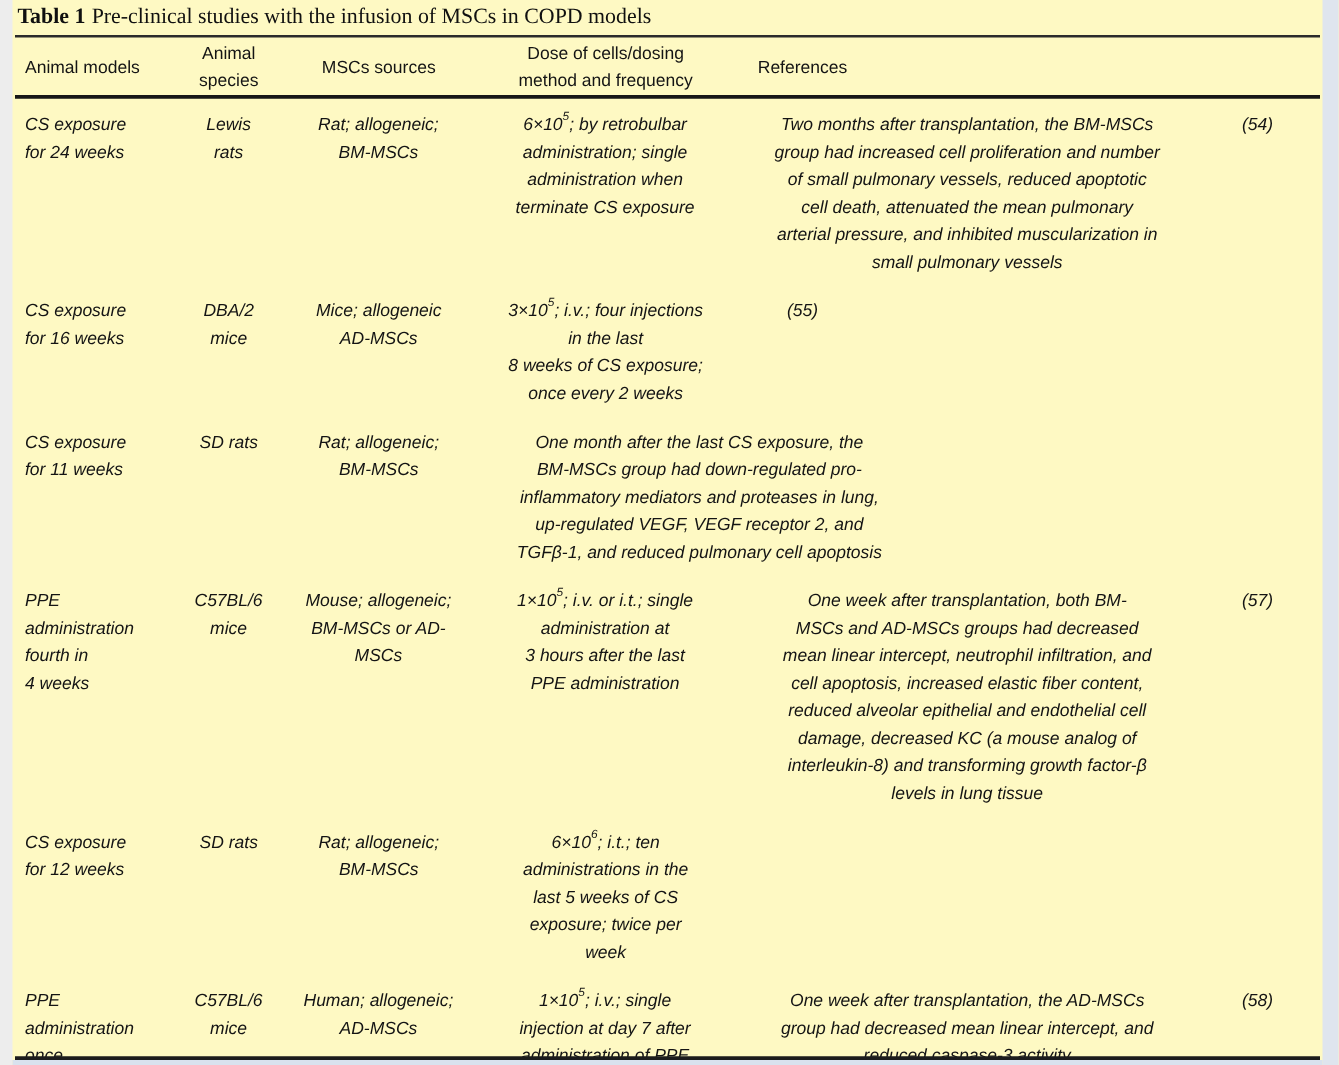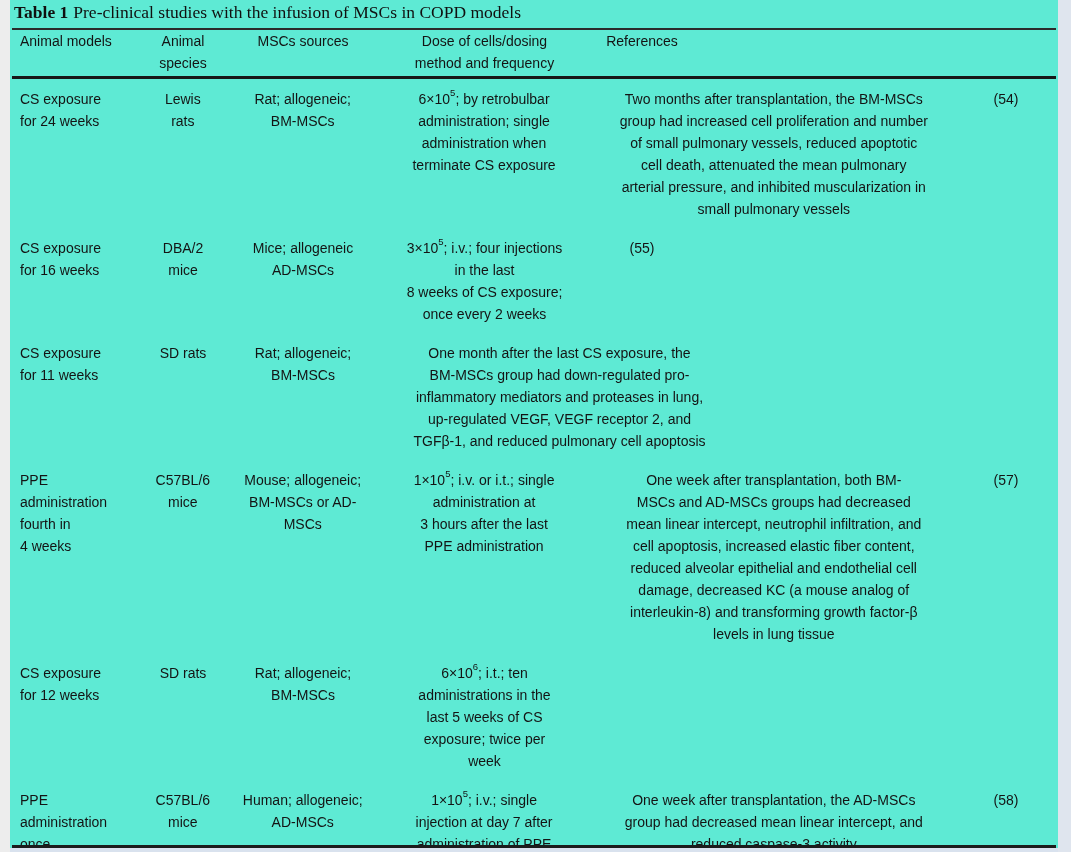--- a/index.html
+++ b/index.html
@@ -1,39 +1,39 @@
 <!DOCTYPE html>
 <html><head>
 <meta charset="utf-8">
 <style>
   html,body { margin:0; padding:0; background:#e8e8e8; }
   .page {
-    position:relative; width:1071px; height:852px; background:#5eead4;
+    position:relative; width:1071px; height:852px; background:#fef9c3;
     overflow:hidden; font-family:"Liberation Sans", sans-serif; color:#141414;
   }
   .edge-left  { position:absolute; left:0; top:0; width:10px; height:100%; background:#ededed; z-index:5; }
   .edge-right { position:absolute; right:0; top:0; width:13px; height:100%; background:#dfe5ee; z-index:5; }
   .edge-bottom{ position:absolute; left:10px; right:13px; bottom:0; height:4px; background:#d9e2ee; z-index:5; }
   .rule-bottom{ position:absolute; left:12px; right:15px; bottom:4px; height:3px; background:#1c1c1c; z-index:6; }
 
   .content { position:absolute; left:12px; right:15px; top:0; }
 
   .title-line {
     font-family:"Liberation Serif", serif; font-size:17.5px; color:#101010;
     padding:2px 0 5px 2px; white-space:nowrap;
   }
   .title-label { font-weight:bold; margin-right:5px; }
 
   .rule-top { height:2px; background:#2b2b2b; }
   .rule-mid { height:3px; background:#171717; }
 
-  .header-row { display:flex; align-items:flex-start; min-height:46px; font-size:14.5px; line-height:19px; }
+  .header-row { display:flex; align-items:center; min-height:46px; font-size:14.5px; line-height:19px; }
   .header-row .cell { white-space:pre-line; }
 
-  .trow { display:flex; padding:9px 0 8px 0; }
+  .trow { display:flex; padding:9px 0 8px 0;font-style:italic; }
   .cell { box-sizing:border-box; white-space:pre-line; font-size:14px; line-height:22px; }
   .c1 { width:125px; padding-left:8px; text-align:left; }
   .c2 { width:92px;  text-align:center; }
   .c3 { width:148px; text-align:center; }
   .c4 { width:215px; text-align:center; }
   .c5 { width:365px; text-align:center; }
   .c6 { width:100px; text-align:center; }
 
   sup.exp { font-size:9.5px; position:relative; top:-2px; vertical-align:super; line-height:0; }
 </style>

